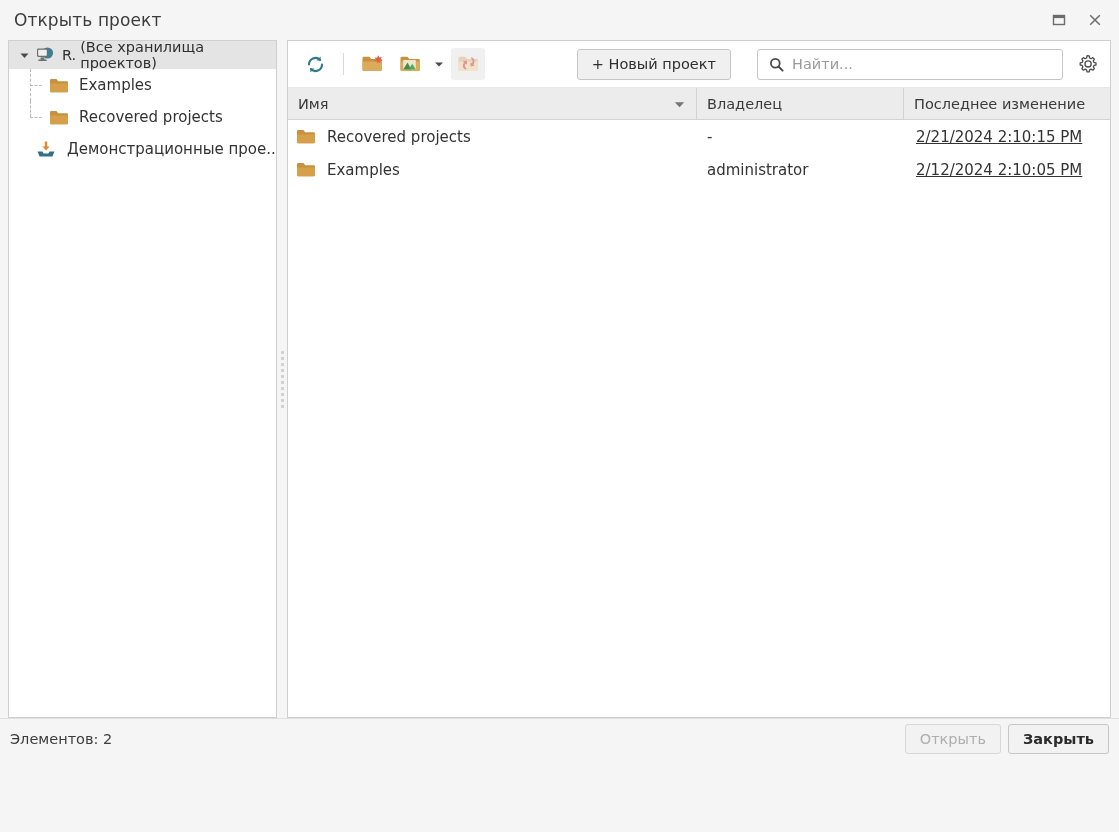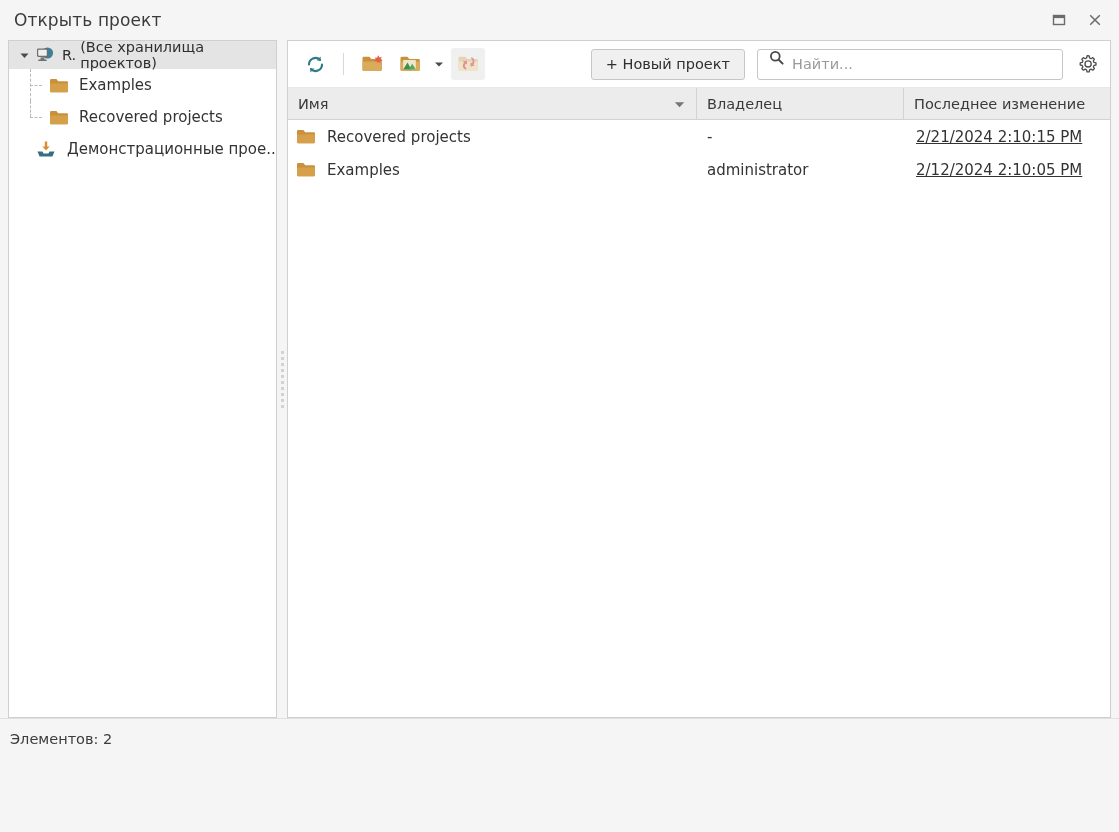--- a/index.html
+++ b/index.html
@@ -158,26 +158,26 @@
     border-radius: 3px;
     font-size: 14.5px;
     color: #2f2f2f;
     font-family: inherit;
     cursor: default;
     display: flex; align-items: center;
     white-space: nowrap;
   }
 
   .search-wrap {
-    margin-left: 8px;
+    margin-left: 22px;
     width: 306px; height: 31px;
     background: #ffffff;
     border: 1px solid #c6c6c6;
     border-radius: 3px;
-    display: flex; 
+    display: flex; align-items: center;
     padding: 0 8px 0 11px;
     gap: 8px;
   }
   .search-input {
     border: none; outline: none;
     font-size: 14.5px;
     font-family: inherit;
     color: #333;
     background: transparent;
     width: 100%;
@@ -482,14 +482,18 @@
             <div class="cell owner">administrator</div>
             <div class="cell modified">2/12/2024 2:10:05 PM</div>
           </div>
         </div>
       </div>
     </div>
   </div>
 
   <div class="statusbar">
     <span class="status-text">Элементов: 2</span>
+    <div class="btn-group">
+      <button class="dlg-btn disabled" disabled="">Открыть</button>
+      <button class="dlg-btn primary">Закрыть</button>
+    </div>
   </div>
 </div>
 
 </body></html>

